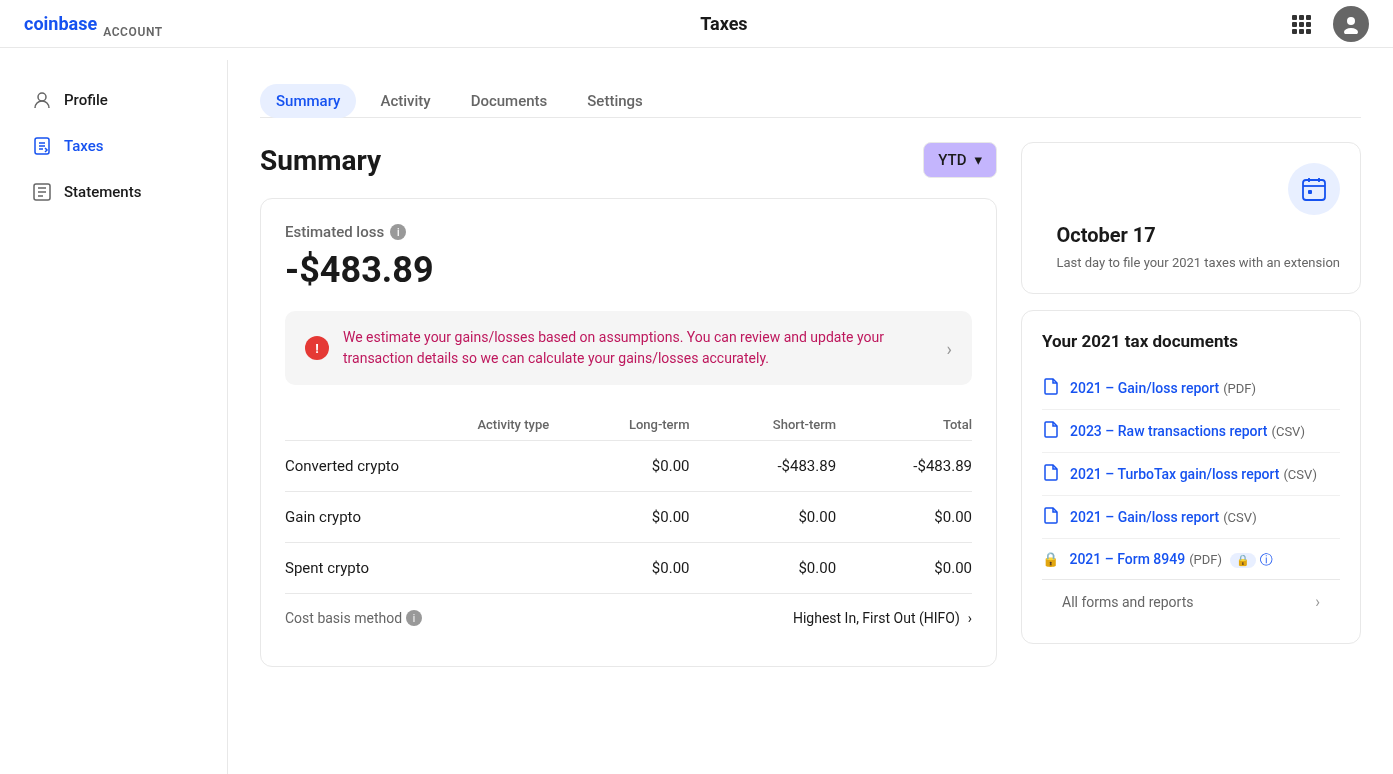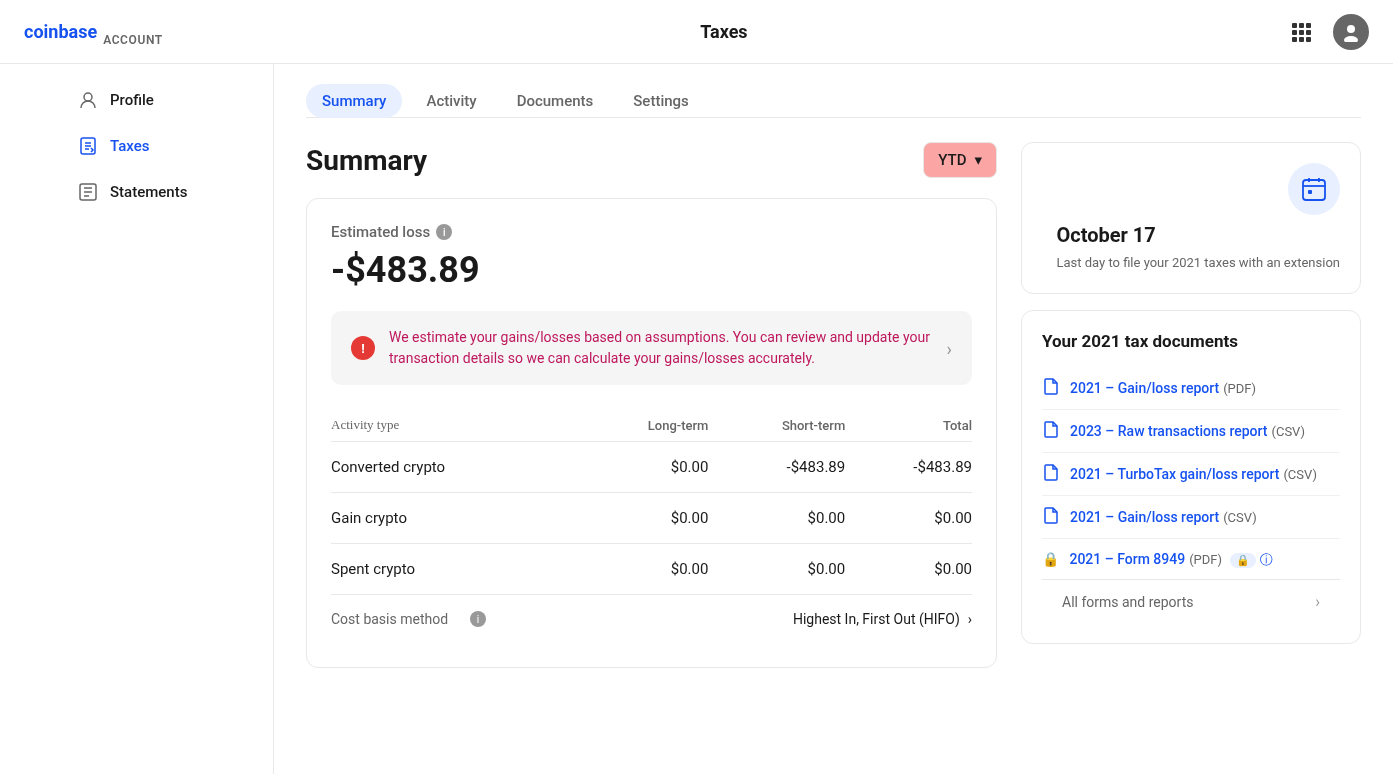--- a/index.html
+++ b/index.html
@@ -1,32 +1,32 @@
 <!DOCTYPE html>
 <html><head>
   <meta charset="utf-8">
   <style>
     * { box-sizing: border-box; margin: 0; padding: 0; }
     body { font-family: -apple-system, BlinkMacSystemFont, 'Segoe UI', Roboto, sans-serif; background: #fff; color: #1a1a1a; display: flex; flex-direction: column; height: 774px; overflow: hidden; }
 
     
     .header {
       display: flex; align-items: center; justify-content: space-between;
-      padding: 0 24px; height: 64px; border-bottom: 1px solid #e8e8e8;
+      padding: 0 24px; height: 48px; border-bottom: 1px solid #e8e8e8;
       background: #fff; position: fixed; top: 0; left: 0; right: 0; z-index: 100;
     }
     .header-logo { display: flex; align-items: center; gap: 6px; }
     .logo-account { font-size: 12px; font-weight: 600; color: #666; letter-spacing: 0.05em; margin-top: 16px; }
     .header-title { font-weight: 700; font-size: 18px; color: #1a1a1a; }
     .header-actions { display: flex; align-items: center; gap: 16px; }
     .grid-icon { width: 32px; height: 32px; display: flex; align-items: center; justify-content: center; cursor: pointer; }
     .avatar-circle { width: 36px; height: 36px; border-radius: 50%; background: #666; display: flex; align-items: center; justify-content: center; cursor: pointer; }
 
     
-    .layout { display: flex; margin-top: 60px; height: calc(774px - 60px); margin-left: 46px; }
+    .layout { display: flex; margin-top: 60px; height: calc(774px - 60px); }
 
     
     .sidebar {
       width: 228px; min-width: 228px; background: #fff;
       border-right: 1px solid #e8e8e8; padding: 16px 0;
     }
     .sidebar-item {
       display: flex; align-items: center; gap: 12px;
       padding: 12px 24px; cursor: pointer; color: #1a1a1a;
       font-size: 15px; font-weight: 500; border-radius: 8px; margin: 2px 8px;
@@ -44,21 +44,21 @@
       color: #666; border-radius: 20px; margin-bottom: -1px; text-decoration: none;
     }
     .tab.active { background: #e8efff; color: #1652f0; border-radius: 20px; }
 
     
     .page-header { display: flex; align-items: center; justify-content: space-between; margin-bottom: 20px; }
     .page-title { font-size: 28px; font-weight: 700; }
     .ytd-select {
       display: flex; align-items: center; gap: 8px;
       border: 1px solid #e8e8e8; border-radius: 8px; padding: 8px 14px;
-      font-size: 15px; font-weight: 500; cursor: pointer; background: #fca5a5;
+      font-size: 15px; font-weight: 500; cursor: pointer; background: #c4b5fd;
     }
 
     
     .content-area { display: flex; gap: 24px; }
     .left-panel { flex: 1; }
     .right-panel { width: 340px; min-width: 340px; display: flex; flex-direction: column; gap: 16px; }
 
     
     .summary-card { border: 1px solid #e8e8e8; border-radius: 12px; padding: 24px; }
     .estimated-loss-label { font-size: 15px; font-weight: 500; color: #666; display: flex; align-items: center; gap: 6px; margin-bottom: 8px; }
@@ -71,31 +71,31 @@
       display: flex; align-items: center; gap: 14px; margin-bottom: 24px;
       cursor: pointer;
     }
     .alert-icon { width: 24px; height: 24px; border-radius: 50%; background: #e53935; color: #fff; display: flex; align-items: center; justify-content: center; font-size: 13px; font-weight: 700; flex-shrink: 0; }
     .alert-text { flex: 1; font-size: 14px; color: #be185d; line-height: 1.5; }
     .alert-chevron { color: #999; font-size: 18px; }
 
     
     .activity-table { width: 100%; border-collapse: collapse; }
     .activity-table th { text-align: right; font-size: 13px; font-weight: 500; color: #666; padding: 8px 0; border-bottom: 1px solid #e8e8e8; }
-    .activity-table th:first-child { text-align: left; font-family: Liberation Serif, serif; }
+    .activity-table th:first-child { text-align: right; }
     .activity-table td { padding: 16px 0; font-size: 15px; border-bottom: 1px solid #e8e8e8; text-align: right; }
     .activity-table td:first-child { text-align: left; }
     .activity-table tr:last-child td { border-bottom: none; }
 
     
     .cost-basis-row {
       display: flex; align-items: center; justify-content: space-between;
       padding: 16px 0; border-top: 1px solid #e8e8e8; margin-top: 0; cursor: pointer;
     }
-    .cost-basis-label { font-size: 14px; color: #666; display: flex; align-items: center; gap: 22px; }
+    .cost-basis-label { font-size: 14px; color: #666; display: flex; align-items: center; gap: 4px; }
     .cost-basis-value { font-size: 14px; color: #1a1a1a; display: flex; align-items: center; gap: 8px; }
 
     
     .info-card { border: 1px solid #e8e8e8; border-radius: 12px; padding: 20px; }
     .date-card { display: flex; align-items: flex-end; gap: 8px; flex-direction: column; }
     .date-icon-wrap { width: 52px; height: 52px; border-radius: 50%; background: #e8efff; display: flex; align-items: center; justify-content: center; flex-shrink: 0; }
     .date-title { font-size: 20px; font-weight: 700; margin-bottom: 6px; }
     .date-desc { font-size: 13px; color: #666; line-height: 1.5; }
 
     .docs-card-title { font-size: 17px; font-weight: 700; margin-bottom: 16px; }

